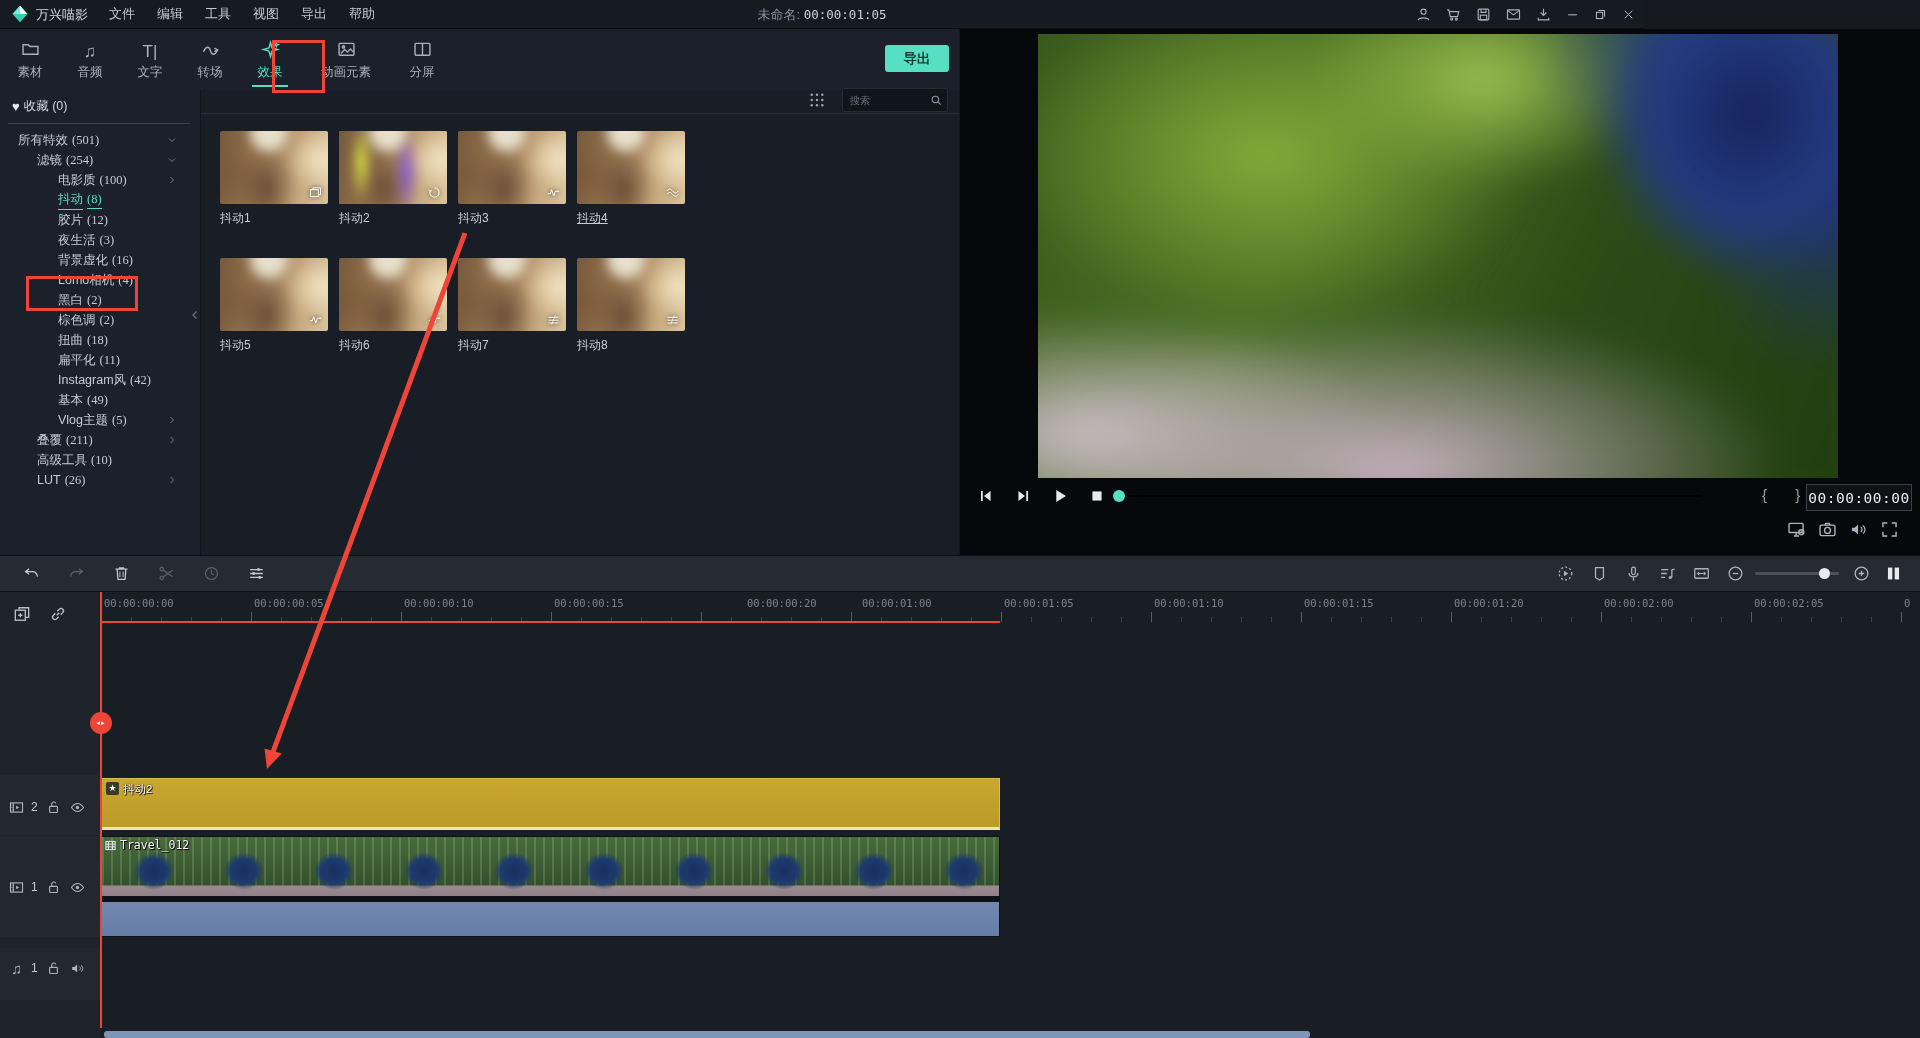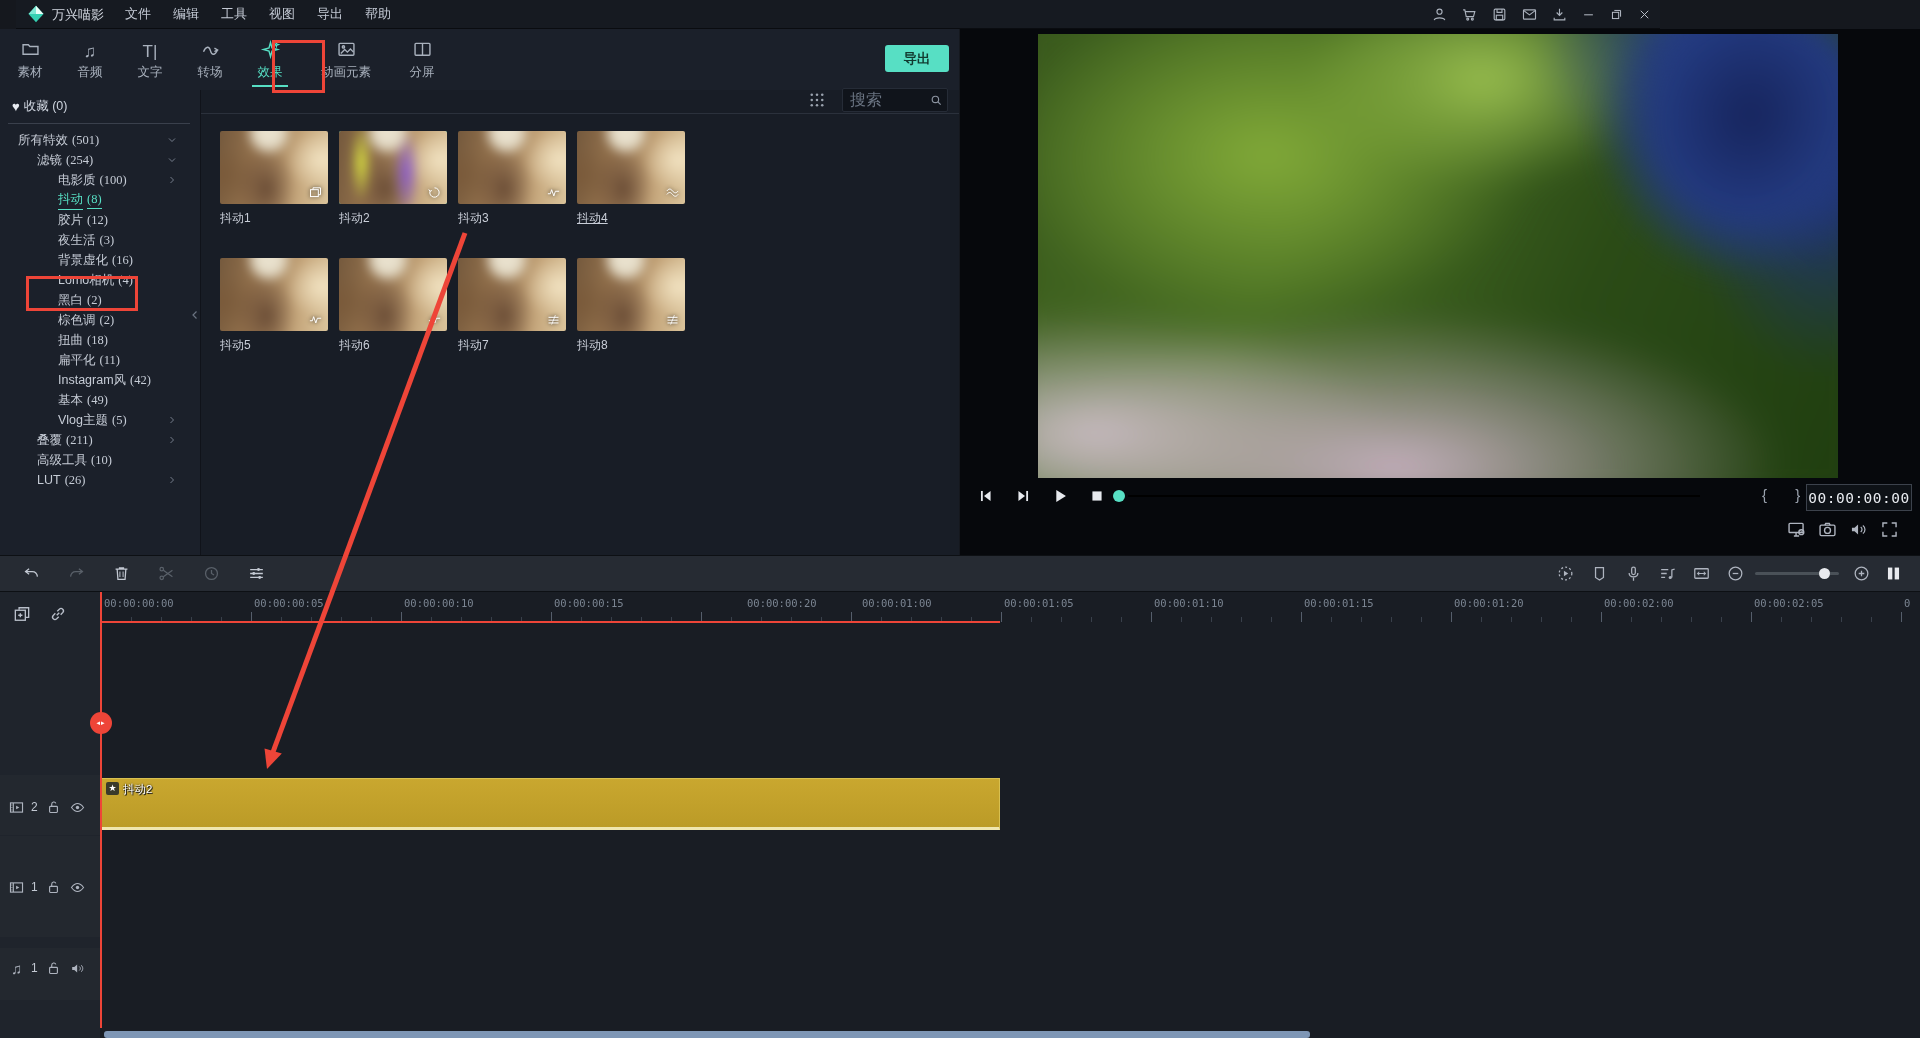--- a/index.html
+++ b/index.html
@@ -3,21 +3,21 @@
 <meta charset="utf-8">
 <style>
   html,body{margin:0;padding:0;background:#000;}
   .app{position:relative;width:1920px;height:1038px;overflow:hidden;background:#15181e;
        font-family:"Liberation Sans","DejaVu Sans",sans-serif;color:#c6ccd6;
        -webkit-font-smoothing:antialiased;}
   .icn{display:inline-block;line-height:0;}
   .icn svg{width:100%;height:100%;display:block;}
 
   
-  .titlebar{position:absolute;left:16px;top:0;width:1644px;height:28px;background:#161a21;
+  .titlebar{position:absolute;left:0;top:0;width:1644px;height:28px;background:#161a21;
             border-bottom:1px solid #0a0c10;display:flex;align-items:center;}
   .logo{position:absolute;left:10px;top:4px;width:20px;height:20px;}
   .appname{position:absolute;left:36px;top:6px;font-size:13px;color:#d4d9e2;}
   .menus{position:absolute;left:98px;top:0;height:28px;display:flex;align-items:center;}
   .menus .menu{padding:0 11px;font-size:13px;color:#c3c9d4;cursor:default;}
   .proj-title{position:absolute;left:0;right:0;top:6px;text-align:center;font-size:13px;color:#8a93a2;}
   .proj-title .time{color:#ccd2dc;font-family:"DejaVu Sans Mono",monospace;font-size:12.5px;}
   .winicons{position:absolute;right:8px;top:0;height:28px;display:flex;align-items:center;gap:13px;}
   .winicons .icn{width:17px;height:17px;color:#aab1bc;}
   .winicons .icn.ctrl{width:15px;height:15px;color:#b8bec8;}
@@ -55,21 +55,21 @@
   .cat.selected .lbl,.cat.selected .cnt{border-bottom:1px solid var(--accent);padding-bottom:1px;}
   .collapse-chev{position:absolute;left:189px;top:218px;width:12px;height:14px;color:#6a7380;}
 
   
   .browser{position:absolute;left:201px;top:90px;width:758px;height:465px;background:#181d26;}
   .browser-topline{position:absolute;left:0;top:23px;width:758px;height:1px;background:#2b313c;}
   .gridview-icn{position:absolute;left:607px;top:1px;width:18px;height:18px;color:#9aa2ae;cursor:pointer;}
   .searchbox{position:absolute;left:641px;top:-2px;width:104px;height:22px;background:#10141b;
        border:1px solid #262c37;border-radius:2px;}
   .searchbox input{position:absolute;inset:0;background:transparent;border:none;outline:none;
-       color:#f9a8d4;font-size:16px;padding:0 22px 0 7px;font-family:inherit;width:100%;box-sizing:border-box;}
+       color:#f9a8d4;font-size:10px;padding:0 22px 0 7px;font-family:inherit;width:100%;box-sizing:border-box;}
   .searchbox input::placeholder{color:#6a7482;}
   .searchbox .icn{position:absolute;right:4px;top:4px;width:14px;height:14px;color:#8b93a0;}
   .egrid{position:absolute;left:0;top:24px;width:758px;height:441px;}
   .ethumb{position:absolute;width:108px;height:73px;border-radius:2px;overflow:hidden;cursor:pointer;
        background:#222;}
   .ethumb .art{position:absolute;inset:-12px;filter:blur(5px);
        background:
         radial-gradient(circle 24px at 46% 14%, #ece4d0 0%, #e4dcc8 55%, rgba(230,220,200,0) 100%),
         radial-gradient(ellipse 40px 58px at 44% 72%, #6b4d36 0%, rgba(107,77,54,0) 75%),
         radial-gradient(ellipse 48px 42px at 10% 58%, #7a5a3a 0%, rgba(122,90,58,0) 75%),
@@ -188,20 +188,24 @@
     </span>
     <span class="appname">万兴喵影</span>
     <nav class="menus" id="menus">
         <span class="menu">文件</span>
         <span class="menu">编辑</span>
         <span class="menu">工具</span>
         <span class="menu">视图</span>
         <span class="menu">导出</span>
         <span class="menu">帮助</span>
       </nav>
+    <div class="proj-title">
+      <span>未命名:</span>
+      <span class="time">00:00:01:05</span>
+    </div>
     <div class="winicons" id="winicons">
         <span class="icn">
           <svg viewBox="0 0 24 24" fill="none" stroke="currentColor" stroke-width="1.6">
             <circle cx="12" cy="8" r="3.6"></circle>
             <path d="M4.5 20c1.2-4.4 13.8-4.4 15 0"></path>
           </svg>
         </span>
         <span class="icn">
           <svg viewBox="0 0 24 24" fill="none" stroke="currentColor" stroke-width="1.6">
             <path d="M3 5.5h2.4l2 9.5h10.2l1.9-7H6.2"></path>
@@ -845,20 +849,33 @@
         <div class="rlabel" style="left: 1654px;">00:00:02:05</div>
         <div class="rlabel" style="left: 1804px;">0</div>
       </div>
     <div class="ruler-redline"></div>
 
     <div class="clip-effect">
       <span class="star">★</span>
       <span class="clabel">抖动2</span>
     </div>
 
+    <div class="clip-video">
+      <div class="strip"></div>
+      <div class="vlabel">
+        <span class="icn">
+          <svg viewBox="0 0 24 24" fill="none" stroke="currentColor" stroke-width="1.8">
+              <rect x="3.5" y="4.5" width="17" height="15"></rect>
+              <path d="M8 4.5v15M16 4.5v15M3.5 9.5h17M3.5 14.5h17"></path>
+            </svg>
+        </span>
+        <span>Travel_012</span>
+      </div>
+      <div class="ablock"></div>
+    </div>
 
     <div class="playhead"></div>
     <div class="ph-handle">◂▸</div>
     <div class="hscroll"></div>
   </section>
 
   <div class="annot-box annot-tab"></div>
   <div class="annot-box annot-side" id="annotSide"></div>
   <svg class="annot-arrow" viewBox="0 0 1920 1038">
     <line x1="465" y1="233" x2="273" y2="752" stroke="#ee4538" stroke-width="5"></line>

